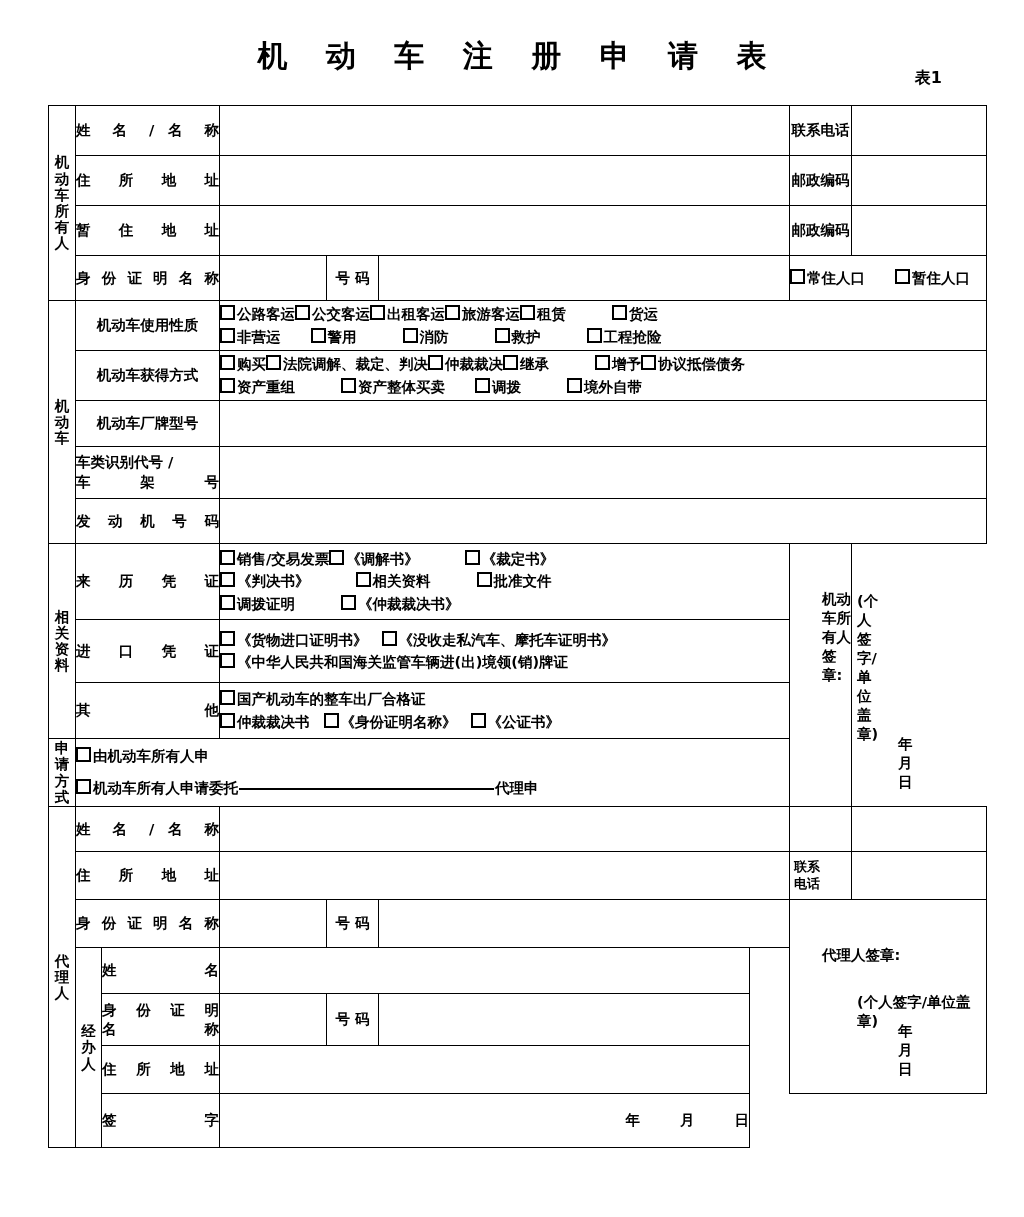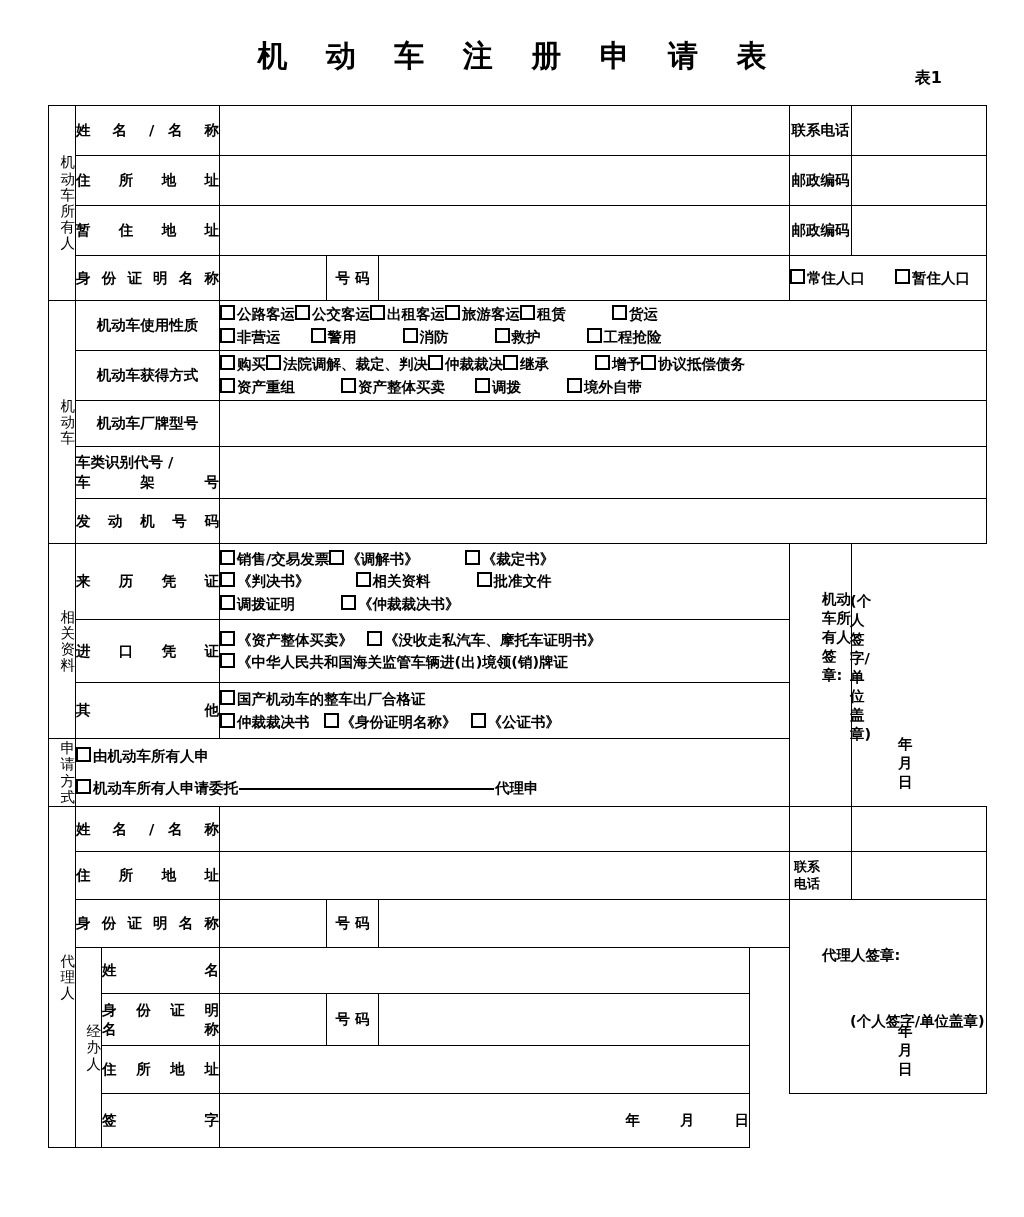--- a/index.html
+++ b/index.html
@@ -35,22 +35,22 @@
     background:#fff;
   }
   .thickL{border-left-width:2.5px;}
   .thickR{border-right-width:2.5px;}
   .thickT{border-top-width:2.5px;}
   .thickB{border-bottom-width:2.5px;}
 
   
   .vlab{
     width:26px;
-    text-align:right;
-    font-size:14px;font-weight:normal;
+    text-align:center;
+    font-size:14px;font-weight:bold;
     line-height:1.12;
     word-break:break-all;
     padding:0 3px;
   }
   .vlab span{display:block;}
 
   
   .rlab{
     font-weight:bold;font-size:15px;
     padding:0 10px;
@@ -91,21 +91,21 @@
   .comb i{flex:1 1 auto;border-right:1.6px solid #000;display:block;}
   .comb i:last-child{border-right:none;}
 
   
   .sig{
     position:relative;
     font-size:15px;font-weight:bold;
     padding:0;
   }
   .sig .t1{position:absolute;left:32px;top:46px;}
-  .sig .t2{position:absolute;left:60px;bottom:62px;}
+  .sig .t2{position:absolute;left:67px;bottom:62px;}
   .sig .t3{position:absolute;left:84px;bottom:14px;letter-spacing:0;}
   .sig .t3 b{font-weight:bold;margin:0 24px;}
 
   .ymd{font-size:15px;font-weight:bold;text-align:right;padding-right:12px;}
   .ymd b{font-weight:bold;margin-left:40px;}
 
   .apply{
     padding:9px 4px 9px 8px;font-size:14.5px;font-weight:bold;line-height:2.2;
   }
   .apply .line{display:block;white-space:nowrap;}
@@ -254,21 +254,21 @@
         <span class="t2">(个人签字/单位盖章)</span>
         <span class="t3">
           <b>年</b><b>月</b><b>日</b>
         </span>
       </td>
     </tr>
     <tr style="height:63px">
       <td class="rlab-sp" colspan="2">进 口 凭 证</td>
       <td class="opts" colspan="4">
         <span class="line">
-          <span class="cb"></span><span>《资产整体买卖》</span><span class="gap"></span><span class="cb"></span><span>《没收走私汽车、摩托车证明书》</span>
+          <span class="cb"></span><span>《货物进口证明书》</span><span class="gap"></span><span class="cb"></span><span>《没收走私汽车、摩托车证明书》</span>
         </span>
         <span class="line">
           <span class="cb"></span><span>《中华人民共和国海关监管车辆进(出)境领(销)牌证</span>
         </span>
       </td>
     </tr>
     <tr style="height:56px">
       <td class="rlab-sp thickB" colspan="2">其 他</td>
       <td class="opts thickB" colspan="4">
         <span class="line">

